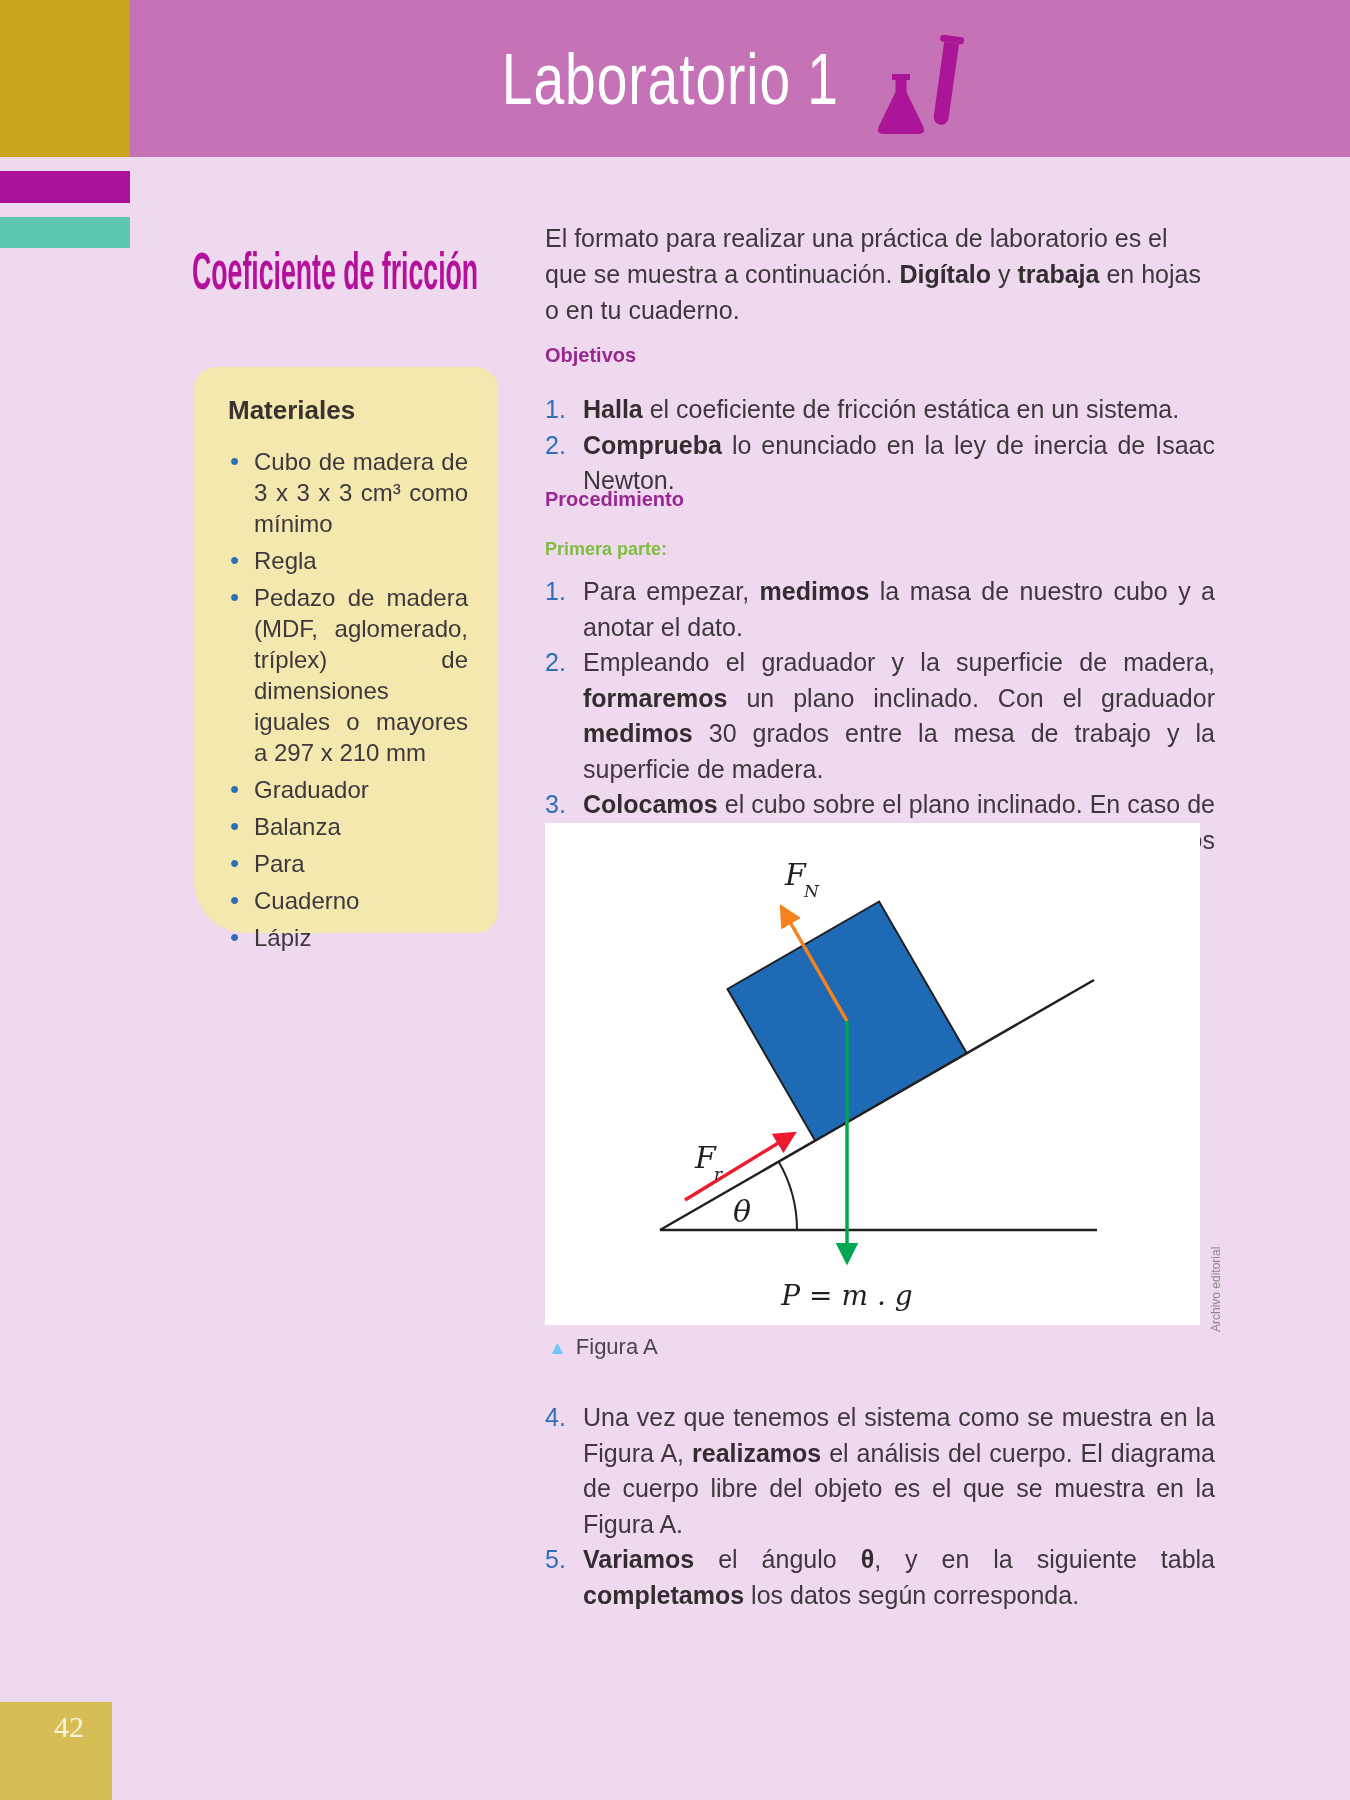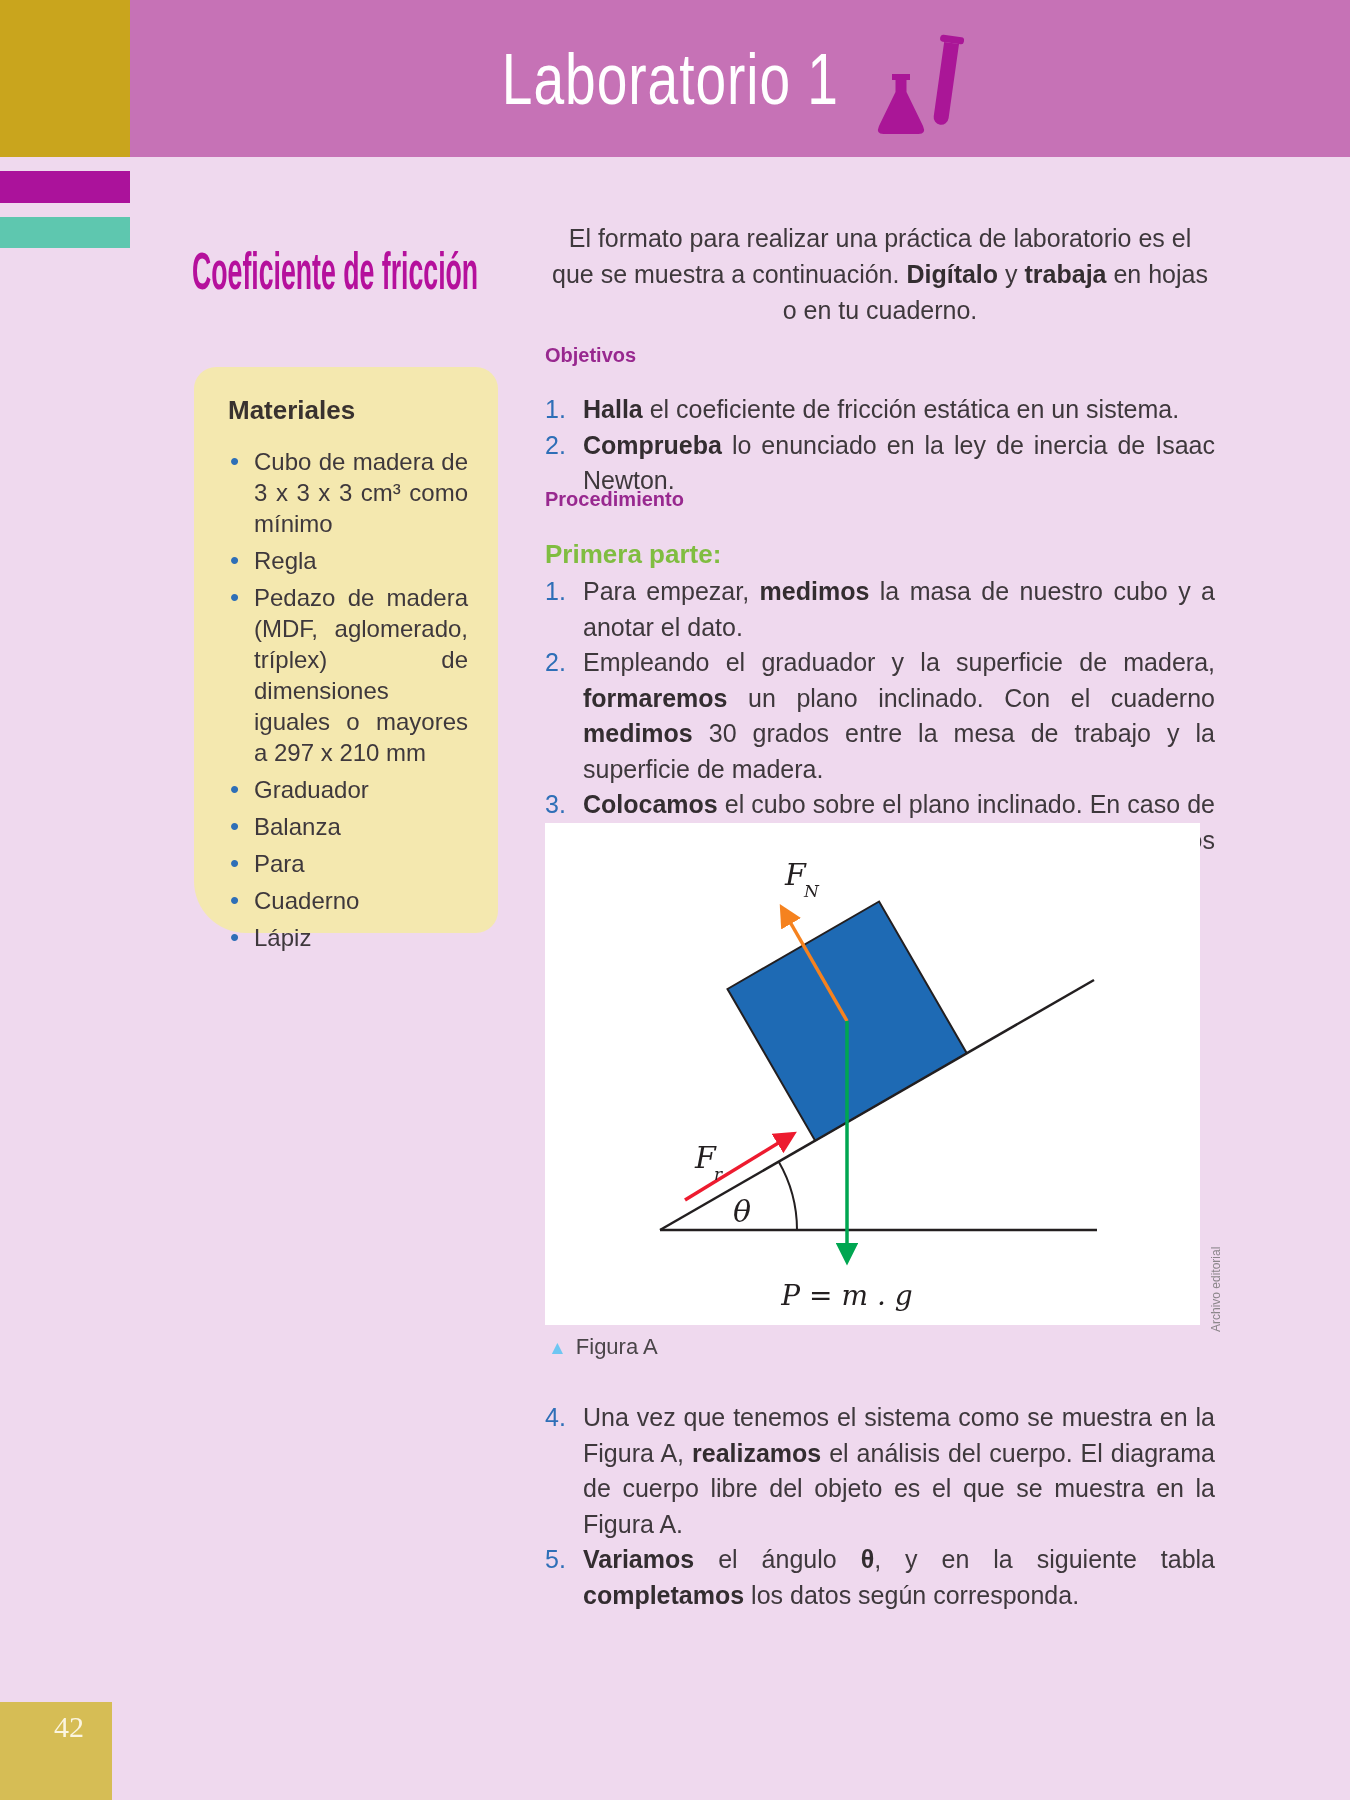--- a/index.html
+++ b/index.html
@@ -27,21 +27,21 @@
   .materials ul{list-style:none;margin:0;padding:0;}
   .materials li{position:relative;padding-left:26px;font-size:24px;line-height:31px;
           text-align:justify;margin-bottom:6px;}
   .materials li::before{content:"\2022";position:absolute;left:2px;top:0;color:#2e6fb7;font-size:26px;}
   
   .col{position:absolute;left:545px;width:670px;}
   .intro{top:220px;font-size:25px;line-height:36px;}
   .h-purple{position:absolute;left:545px;margin:0;color:#98288f;font-size:20px;font-weight:700;}
   .objetivos-h{top:344px;}
   .procedimiento-h{top:488px;}
-  .primera{position:absolute;left:545px;top:539px;color:#80bd41;font-size:26px;font-weight:700;margin:0;}
+  .primera{position:absolute;left:545px;top:539px;color:#80bd41;font-size:18px;font-weight:700;margin:0;}
   .numlist{list-style:none;margin:0;padding:0;}
   .numlist li{display:flex;font-size:25px;line-height:35.5px;}
   .numlist .num{flex:none;width:38px;color:#2e6fb7;}
   .numlist .txt{flex:1;text-align:justify;}
   .objetivos-list{top:392px;}
   .steps123{top:574px;}
   .steps45{top:1400px;}
   .bold, b{font-weight:700;color:#332d30;}
   
   .figure{position:absolute;left:545px;top:823px;width:655px;height:502px;background:#ffffff;}
@@ -72,21 +72,21 @@
         <rect fill="#aa1697" x="-1" y="0" width="24" height="7" rx="3"></rect>
         <path fill="#aa1697" d="M3.5 7 H18.5 V82 A7.5 7.5 0 0 1 3.5 82 Z"></path>
       </g>
     </svg>
   </div>
   <div class="bar-magenta"></div>
   <div class="bar-teal"></div>
 
   <h1 class="lesson-title">Coeficiente de fricción</h1>
 
-  <p class="col intro" style="position:absolute;margin:0;text-align:center;"><span>El formato para realizar una práctica de laboratorio es el que se muestra a continuación. </span><span class="bold">Digítalo</span><span> y </span><span class="bold">trabaja</span><span> en hojas o en tu cuaderno.</span></p>
+  <p class="col intro" style="position:absolute;margin:0;"><span>El formato para realizar una práctica de laboratorio es el que se muestra a continuación. </span><span class="bold">Digítalo</span><span> y </span><span class="bold">trabaja</span><span> en hojas o en tu cuaderno.</span></p>
 
   <div class="materials">
     <h3>Materiales</h3>
     <ul>
       <li>Cubo de madera de 3 x 3 x 3 cm³ como mínimo</li>
       <li>Regla</li>
       <li>Pedazo de madera (MDF, aglomerado, tríplex) de dimensiones iguales o mayores a 297 x 210 mm</li>
       <li>Graduador</li>
       <li>Balanza</li>
       <li>Para</li>
@@ -109,21 +109,21 @@
 
   <h2 class="h-purple procedimiento-h">Procedimiento</h2>
   <h4 class="primera">Primera parte:</h4>
   <ol class="col numlist steps123" style="position:absolute;">
     <li>
       <span class="num">1.</span>
       <span class="txt"><span>Para empezar, </span><span class="bold">medimos</span><span> la masa de nuestro cubo y a anotar el dato.</span></span>
     </li>
     <li>
       <span class="num">2.</span>
-      <span class="txt"><span>Empleando el graduador y la superficie de madera, </span><span class="bold">formaremos</span><span> un plano inclinado. Con el cuaderno </span><span class="bold">medimos</span><span> 30 grados entre la mesa de trabajo y la superficie de madera.</span></span>
+      <span class="txt"><span>Empleando el graduador y la superficie de madera, </span><span class="bold">formaremos</span><span> un plano inclinado. Con el graduador </span><span class="bold">medimos</span><span> 30 grados entre la mesa de trabajo y la superficie de madera.</span></span>
     </li>
     <li>
       <span class="num">3.</span>
       <span class="txt"><span class="bold">Colocamos</span><span> el cubo sobre el plano inclinado. En caso de no mantenerse el cubo en reposo, necesitaremos reducir sus dimensiones.</span></span>
     </li>
   </ol>
 
   <div class="figure">
     <svg width="655" height="502" viewBox="0 0 655 502">
       <defs>

